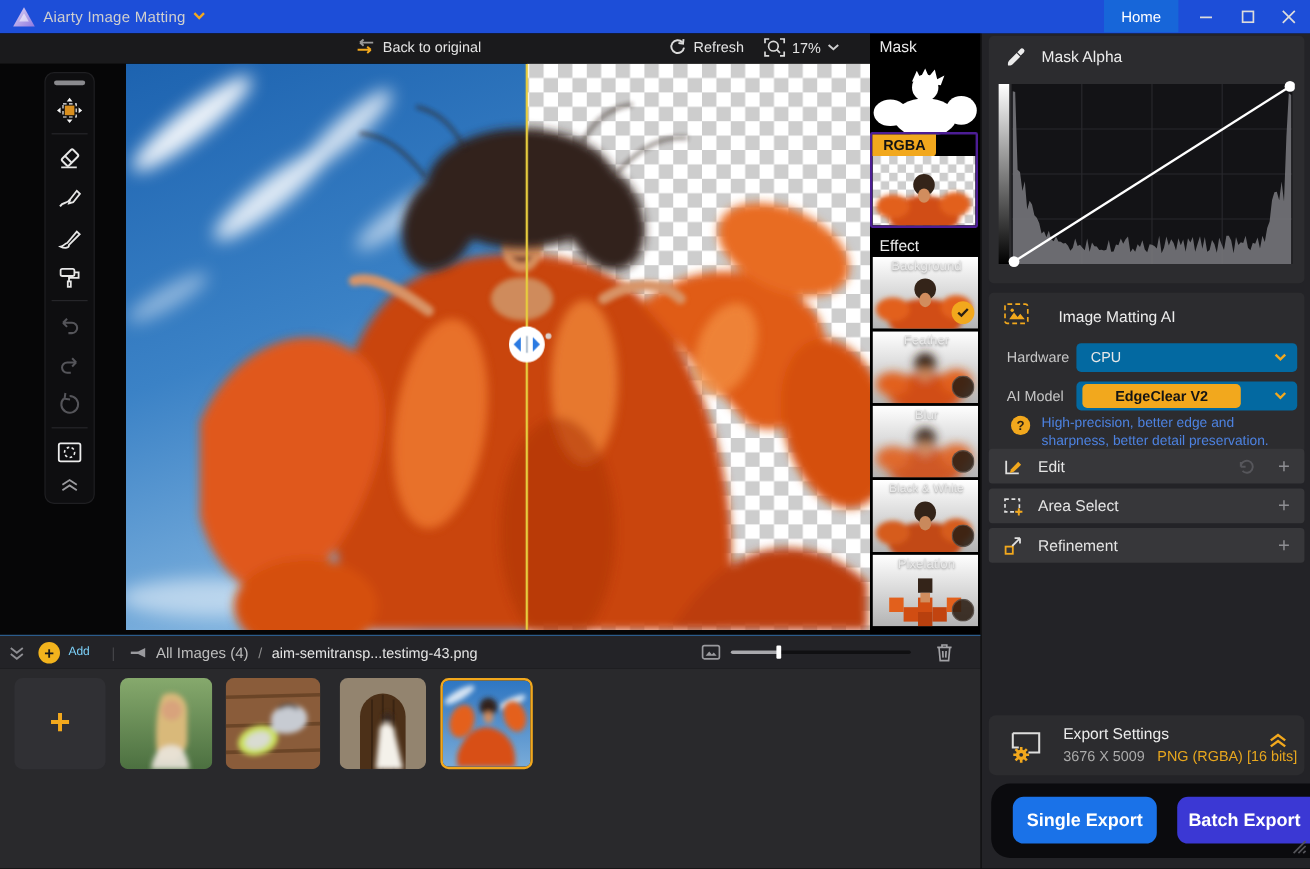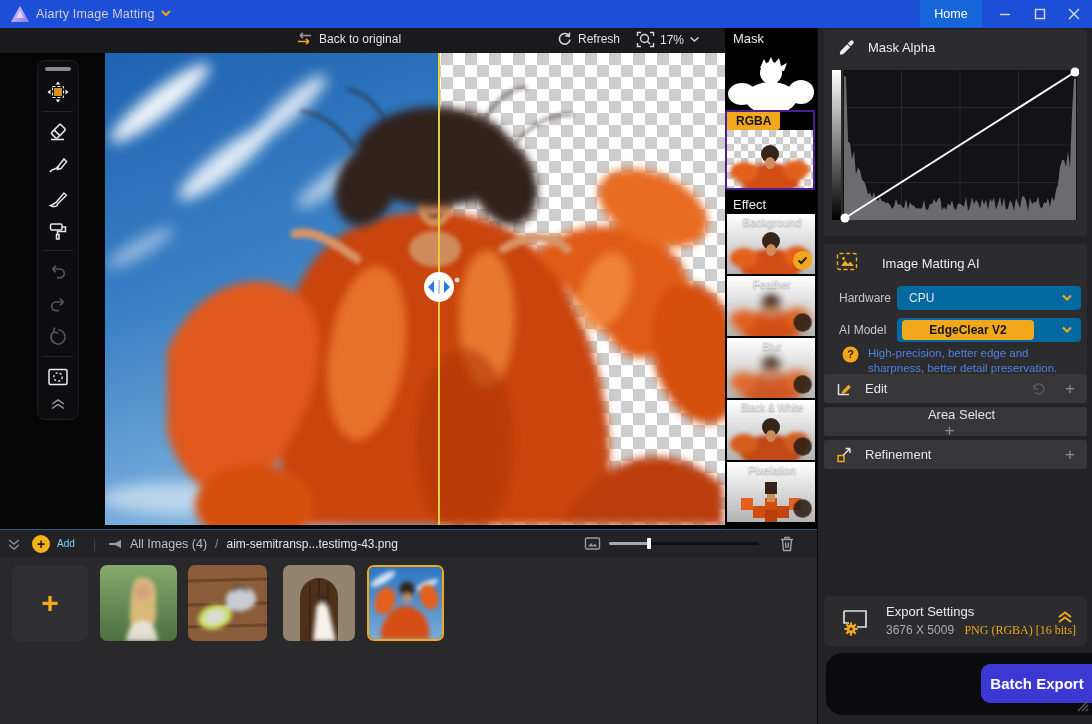--- a/index.html
+++ b/index.html
@@ -68,26 +68,26 @@
   .select .chev{margin-right:8px;}
   .model-pill{position:absolute;left:5px;top:2px;width:132px;height:20px;background:#F2A81D;border-radius:4px;
     color:#141414;font-weight:bold;font-size:12px;display:flex;align-items:center;justify-content:center;}
   .help-row{position:absolute;left:18px;top:102px;display:flex;gap:9px;}
   .help-text{width:202px;font-size:11.5px;line-height:1.32;color:#4D82E0;}
 
   .row-card{height:29px;background:#37373a;border-radius:3px;display:flex;align-items:center;cursor:pointer;}
   .row-card .ric{width:18px;margin-left:11px;}
   .row-card .rlabel{margin-left:12px;font-size:13px;color:#e4e4e4;flex:1;}
   .row-card .rplus{color:#8d8d92;font-size:17px;margin-right:12px;line-height:1;}
-  .edit-card{top:346px;} .area-card{top:379px;flex-direction:column;} .refine-card{top:412px;}
+  .edit-card{top:346px;} .area-card{top:379px;} .refine-card{top:412px;}
 
   .export-card{top:568px;height:50px;border-radius:6px;}
   .export-title{position:absolute;left:62px;top:8px;font-size:13px;color:#ececec;}
   .export-sub{position:absolute;left:62px;top:27px;font-size:12px;color:#ababab;white-space:nowrap;}
-  .export-fmt{color:#E8A71E;margin-left:7px;font-family:Liberation Serif, serif;}
+  .export-fmt{color:#E8A71E;margin-left:7px;}
   .export-collapse{position:absolute;right:14px;top:14px;cursor:pointer;}
 
   .export-dock{position:absolute;left:8px;top:625px;width:267px;height:62px;background:#0b0b0e;
     border-radius:16px 0 0 16px;}
   .btn{position:absolute;top:11px;height:39px;border-radius:9px;display:flex;align-items:center;justify-content:center;
     color:#fff;font-weight:bold;font-size:15px;cursor:pointer;}
   .single-btn{left:18px;width:120px;background:#1A72E8;}
   .batch-btn{left:155px;width:112px;background:#3B38D4;border-radius:9px 0 0 9px;}
   .grip{position:absolute;right:3px;bottom:3px;}
 
@@ -587,20 +587,23 @@
       <span class="export-sub">
         <span>3676 X 5009</span>
         <span class="export-fmt">PNG (RGBA) [16 bits]</span>
       </span>
       <svg class="export-collapse" width="16" height="14">
         <path d="M2,7 L8,2.5 L14,7 M2,12 L8,7.5 L14,12" fill="none" stroke="#F2A81D" stroke-width="2"></path>
       </svg>
     </div>
 
     <div class="export-dock">
+      <div class="btn single-btn">
+        <span>Single Export</span>
+      </div>
       <div class="btn batch-btn">
         <span>Batch Export</span>
       </div>
       <svg class="grip" width="16" height="14">
         <g stroke="#55555a" stroke-width="1.4">
             <line x1="4" y1="13" x2="14" y2="3"></line>
             <line x1="8" y1="13" x2="14" y2="7"></line>
             <line x1="12" y1="13" x2="14" y2="11"></line>
           </g>
       </svg>

